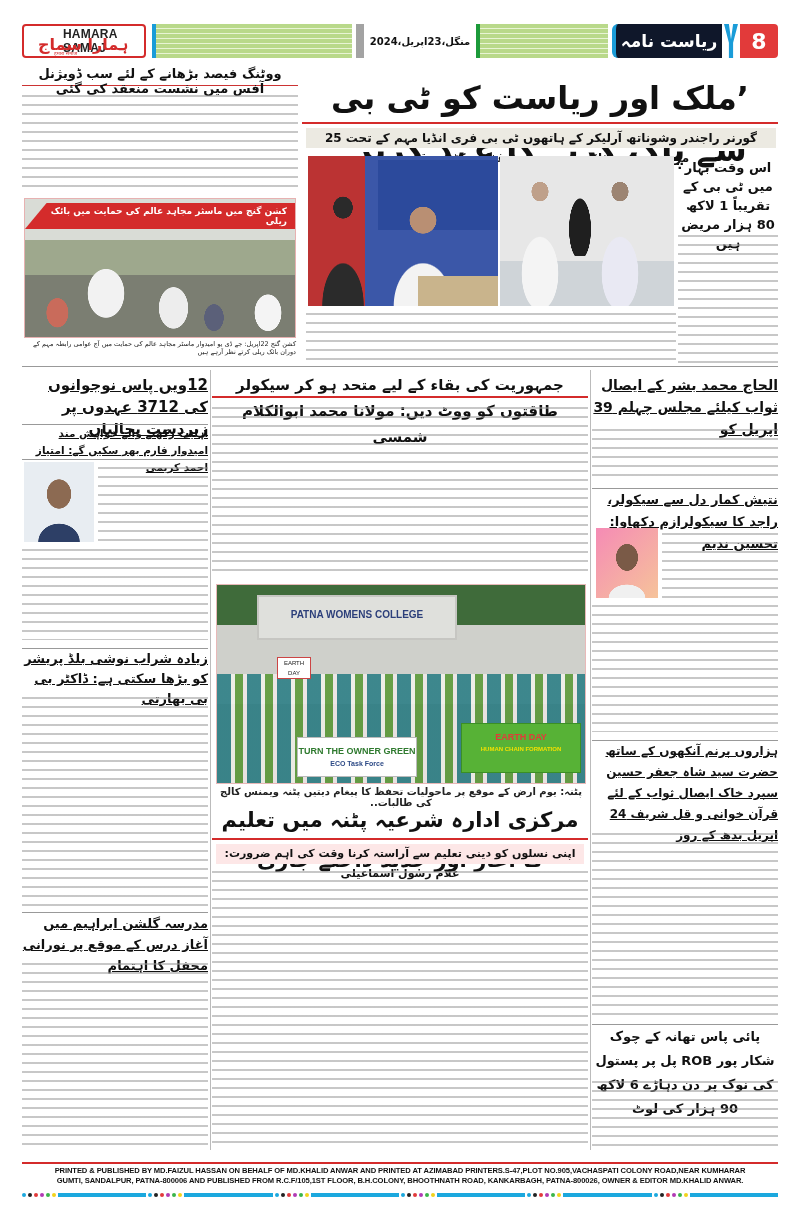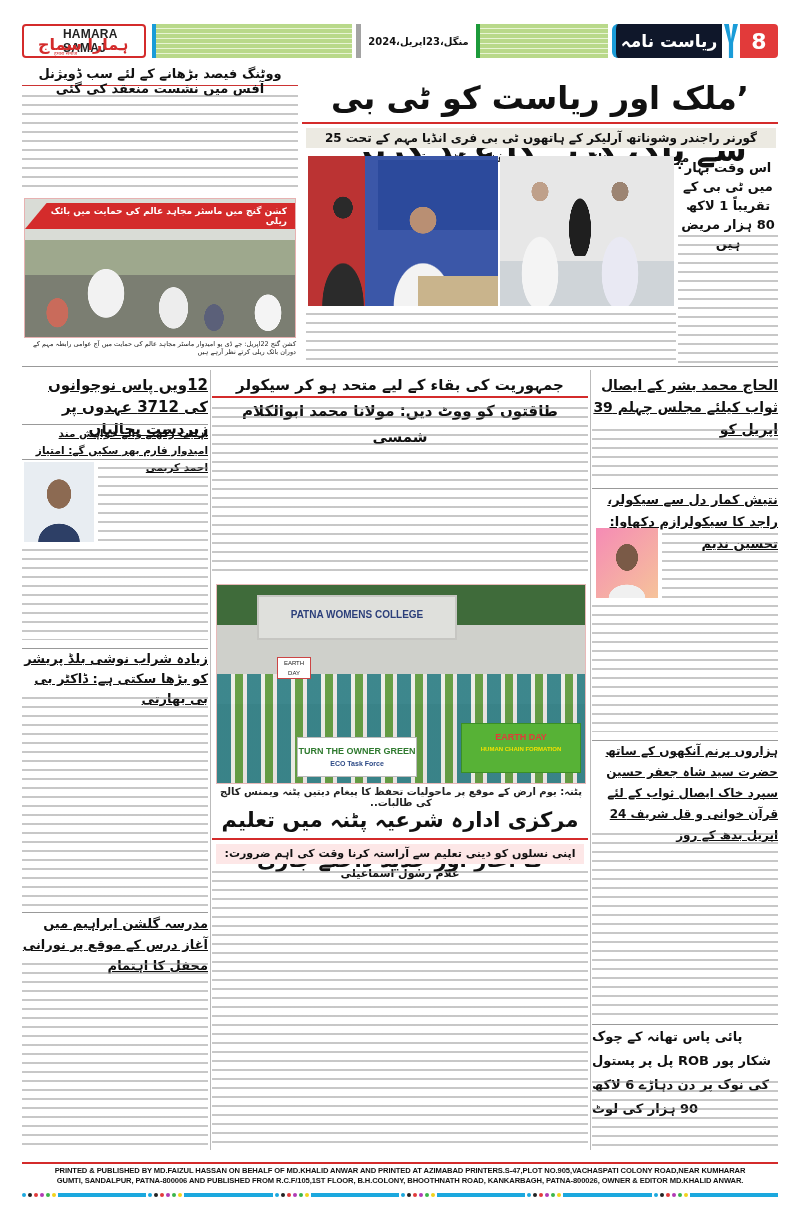--- a/index.html
+++ b/index.html
@@ -8,21 +8,21 @@
 
   
   .masthead { position: absolute; top: 24px; left: 22px; width: 756px; height: 34px; }
   .logo { position: absolute; left: 0; top: 0; width: 124px; height: 34px; border: 2px solid #d42b2b; border-radius: 4px; background: #fff; overflow: hidden; }
   .logo-en { position: absolute; top: 1px; left: 4px; font-family: "Liberation Sans", sans-serif; font-weight: 900; font-size: 12px; color: #222; letter-spacing: .2px; padding-left: 35px; }
   .logo-ur { position: absolute; top: 9px; left: 14px; font-family: "DejaVu Sans", sans-serif; font-weight: 900; font-size: 16px; color: #d42b2b; direction: rtl; }
   .logo-hi { position: absolute; bottom: 0; left: 30px; font-size: 5px; color: #d42b2b; }
   .stripe-green { position: absolute; top: 0; height: 34px; background: repeating-linear-gradient(to bottom, #b9d98a 0 4px, #e8f4d4 4px 5px); }
   .stripe-a { left: 130px; width: 200px; border-left: 4px solid #1a9cd8; }
   .stripe-b { left: 458px; width: 128px; }
-  .date-box { position: absolute; left: 334px; top: 0; width: 124px; height: 34px; background: #fff; border-left: 5px solid #a3a3a3; border-right: 4px solid #1c9a3a; display: flex; align-items: center; justify-content: center; font-weight: bold; font-size: 10px; color: #111; direction: rtl; }
+  .date-box { position: absolute; left: 334px; top: 0; width: 124px; height: 34px; background: #fff; border-left: 8px solid #a3a3a3; border-right: 4px solid #1c9a3a; display: flex; align-items: center; justify-content: center; font-weight: bold; font-size: 10px; color: #111; direction: rtl; }
   .section-tab { position: absolute; left: 590px; top: 0; width: 110px; height: 34px; background: #0f172a; border-radius: 6px 0 0 6px; border-left: 4px solid #1a9cd8; color: #fff; font-weight: bold; font-size: 17px; display: flex; align-items: center; justify-content: center; direction: rtl; }
   .y-mark { position: absolute; left: 702px; top: 0; width: 14px; height: 34px; background: #1a9cd8; clip-path: polygon(0 0, 35% 0, 50% 45%, 65% 0, 100% 0, 65% 55%, 65% 100%, 35% 100%, 35% 55%); }
   .page-no { position: absolute; left: 718px; top: 0; width: 38px; height: 34px; background: #e23a3a; color: #fff; font-weight: 900; font-size: 22px; display: flex; align-items: center; justify-content: center; border-radius: 0 4px 4px 0; }
   .col-text { font-size: 6.2px; line-height: 9px; color: #333; direction: rtl; text-align: justify; overflow: hidden; }
   .fake-lines { background: repeating-linear-gradient(to bottom, transparent 0 3px, #9a9a9a 3px 5px, transparent 5px 9px); opacity: .55; }
   .vrule { position: absolute; width: 1px; background: #bbb; }
   .hl { font-weight: 900; color: #111; direction: rtl; text-align: right; text-decoration: underline; }
   .photo { position: absolute; overflow: hidden; }
   .caption { font-size: 6.5px; color: #222; direction: rtl; text-align: right; }
 
@@ -89,21 +89,21 @@
   .markazi-sub { position: absolute; left: 216px; top: 844px; width: 368px; height: 20px; background: #fde7e7; font-size: 11px; font-weight: bold; direction: rtl; text-align: center; line-height: 20px; color: #111; }
   .markazi-text { position: absolute; left: 212px; top: 868px; width: 376px; height: 280px; }
   .bashar-head { position: absolute; left: 592px; top: 374px; width: 186px; height: 48px; font-size: 14px; line-height: 22px; }
   .bashar-text { position: absolute; left: 592px; top: 426px; width: 186px; height: 56px; }
   .nitish-head { position: absolute; left: 592px; top: 488px; width: 186px; height: 44px; font-size: 13px; line-height: 22px; border-top: 1px solid #999; }
   .nadeem-photo { left: 596px; top: 528px; width: 62px; height: 70px; background: radial-gradient(ellipse 18px 22px at 50% 42%, #7a5a47 60%, transparent 62%), radial-gradient(ellipse 30px 22px at 50% 100%, #f0f0f0 60%, transparent 62%), linear-gradient(135deg,#f58bb5,#f6c39a); }
   .nitish-text-1 { position: absolute; left: 662px; top: 530px; width: 116px; height: 70px; }
   .nitish-text-2 { position: absolute; left: 592px; top: 602px; width: 186px; height: 130px; }
   .hazaron-head { position: absolute; left: 592px; top: 740px; width: 186px; height: 86px; font-size: 12px; line-height: 21px; border-top: 1px solid #999; }
   .hazaron-text { position: absolute; left: 592px; top: 830px; width: 186px; height: 190px; }
-  .rob-head { position: absolute; left: 592px; top: 1024px; width: 186px; height: 50px; font-size: 13px; font-weight: bold; direction: rtl; text-align: left; line-height: 24px; color: #111; border-top: 1px solid #999; }
+  .rob-head { position: absolute; left: 592px; top: 1024px; width: 186px; height: 50px; font-size: 13px; font-weight: bold; direction: rtl; text-align: center; line-height: 24px; color: #111; border-top: 1px solid #999; }
   .rob-text { position: absolute; left: 592px; top: 1078px; width: 186px; height: 70px; }
 
   
   .footer-rule { position: absolute; left: 22px; top: 1162px; width: 756px; height: 2px; background: #d42b2b; }
   .imprint { position: absolute; left: 22px; top: 1166px; width: 756px; font-family: "Liberation Sans", sans-serif; font-weight: bold; font-size: 7.6px; line-height: 10px; color: #111; text-align: center; letter-spacing: -.1px; }
   .dots-bar { position: absolute; left: 22px; top: 1192px; width: 756px; height: 6px; display: flex; align-items: center; gap: 2px; }
   .dots-bar .seg { height: 4px; flex: 1; background: #1ba8de; }
   .dots-bar .dot { width: 4px; height: 4px; border-radius: 50%; }
 </style>
 </head>

